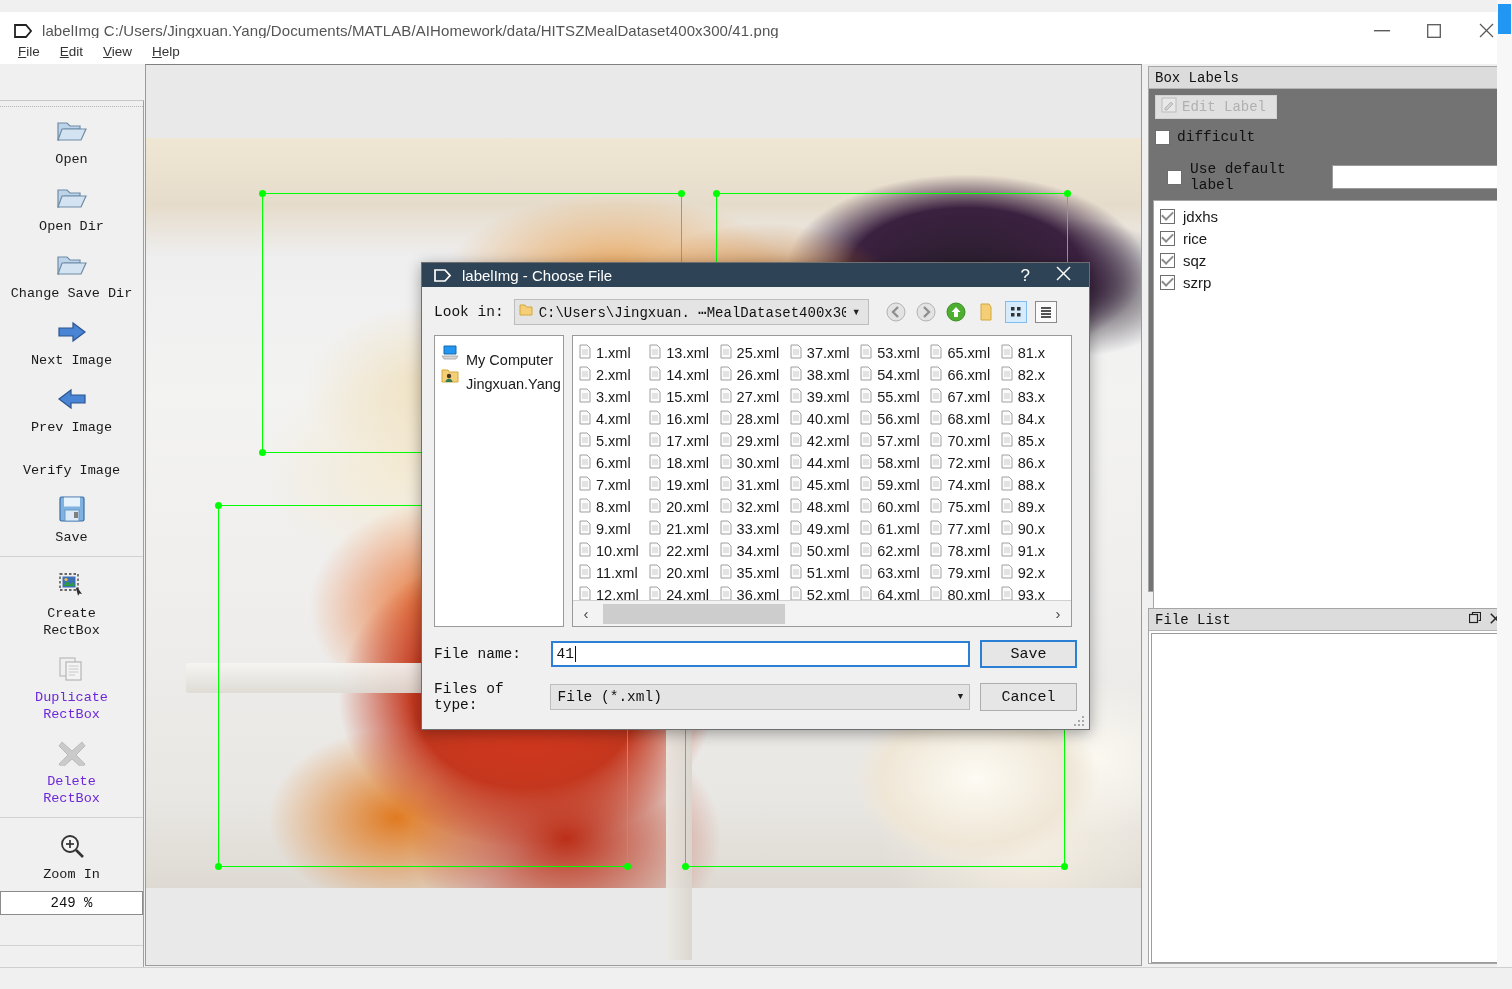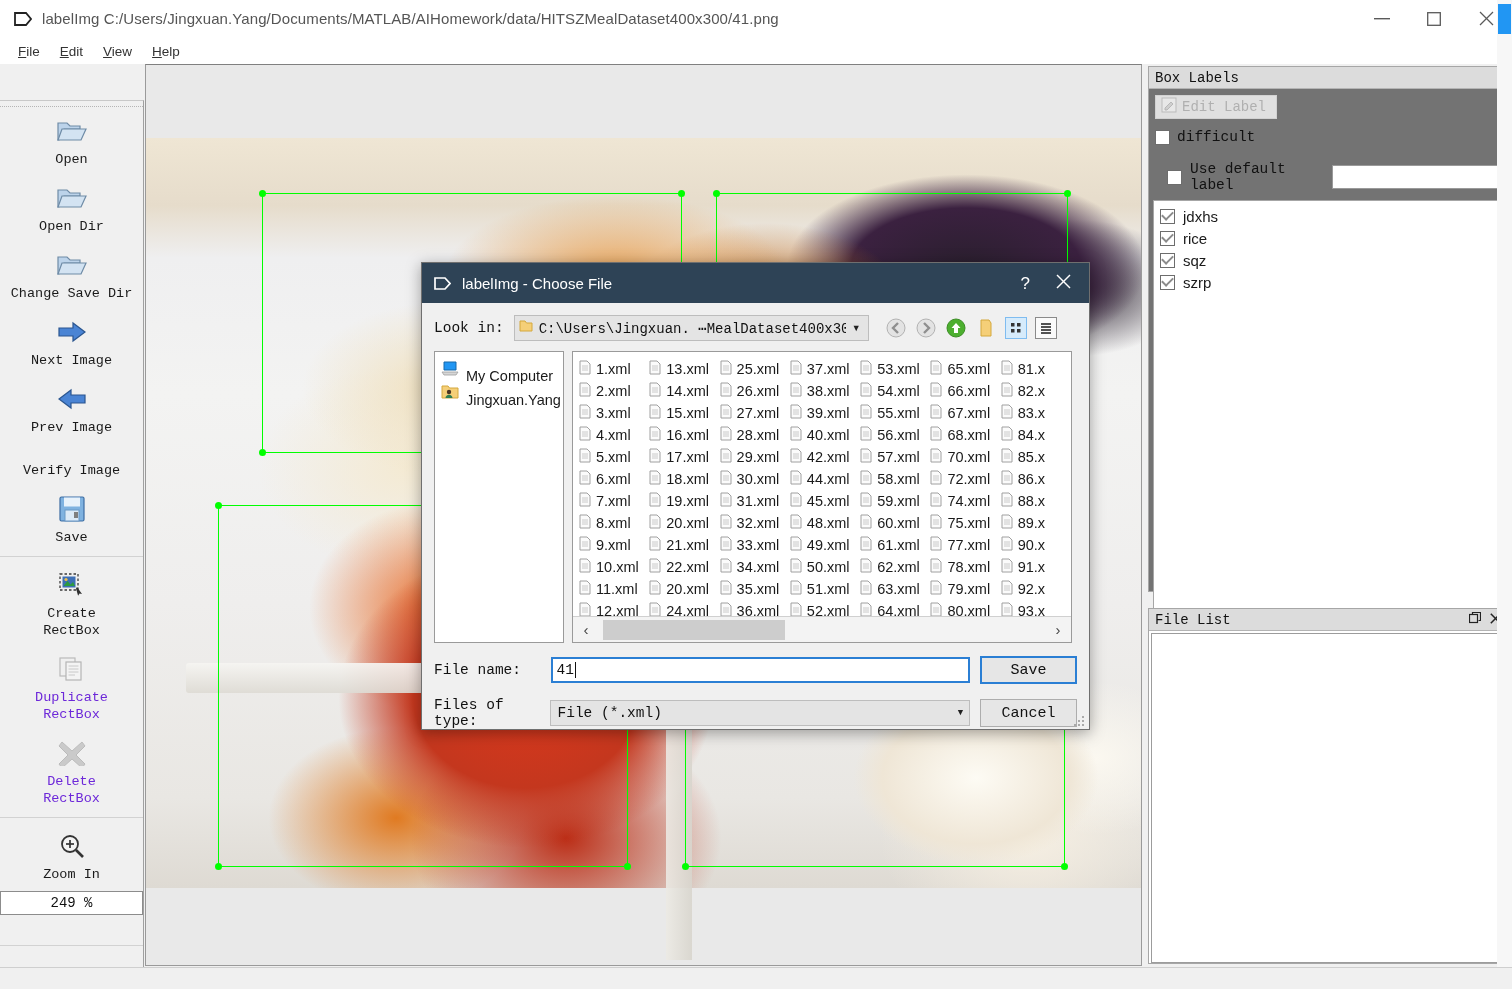--- a/index.html
+++ b/index.html
@@ -6,21 +6,21 @@
   html, body {
     width: 1512px; height: 989px;
     overflow: hidden;
     font-family: "Liberation Sans", sans-serif;
     background: #f0f0f0;
   }
   .app { position: relative; width: 1512px; height: 989px; background: #f0f0f0; }
 
   
   .titlebar {
-    position: absolute; left: 0; top: 0; width: 1512px; height: 38px;
+    position: absolute; left: 0; top: 12px; width: 1512px; height: 38px;
     background: #ffffff; display: flex; align-items: center;
     border-bottom: 1px solid #ffffff;
   }
   .tb-icon { margin-left: 12px; width: 22px; height: 22px; display: flex; align-items: center; justify-content: center; }
   .tb-title {
     margin-left: 8px; font-size: 15px; color: #555; letter-spacing: .1px;
     font-family: "Liberation Sans", sans-serif; white-space: nowrap;
   }
   .tb-buttons { margin-left: auto; display: flex; height: 38px; }
   .tb-btn { width: 52px; height: 38px; display: flex; align-items: center; justify-content: center; }
@@ -162,21 +162,21 @@
   }
   .right-scroll .thumb { position: absolute; left: 1px; top: 4px; width: 13px; height: 30px; background: #2196f3; }
 
   
   .dialog {
     position: absolute; left: 421px; top: 262px; width: 669px; height: 468px;
     background: #f0f0f0; border: 1px solid #6f6f6f;
     box-shadow: 0 3px 14px rgba(0,0,0,.35);
   }
   .dlg-title {
-    height: 40px; background: #2e4356; display: flex; align-items: center; padding: 0 10px;
+    height: 24px; background: #2e4356; display: flex; align-items: center; padding: 0 10px;
   }
   .dlg-title .dt-ico { width: 20px; display:flex; align-items:center; justify-content:center; }
   .dlg-title .dt-text {
     margin-left: 10px; color: #ffffff; font-size: 15px; font-family: "Liberation Sans", sans-serif;
   }
   .dlg-title .dt-btns { margin-left: auto; display: flex; align-items: center; gap: 26px; padding-right: 8px; }
   .dlg-title .dt-btns span { color: #fff; font-size: 17px; line-height: 1; }
 
   .lookin-row { display: flex; align-items: center; padding: 12px 12px 0 12px; gap: 10px; }
   .lookin-lbl { font-family: "Liberation Mono", monospace; font-size: 14.5px; color: #111; }

